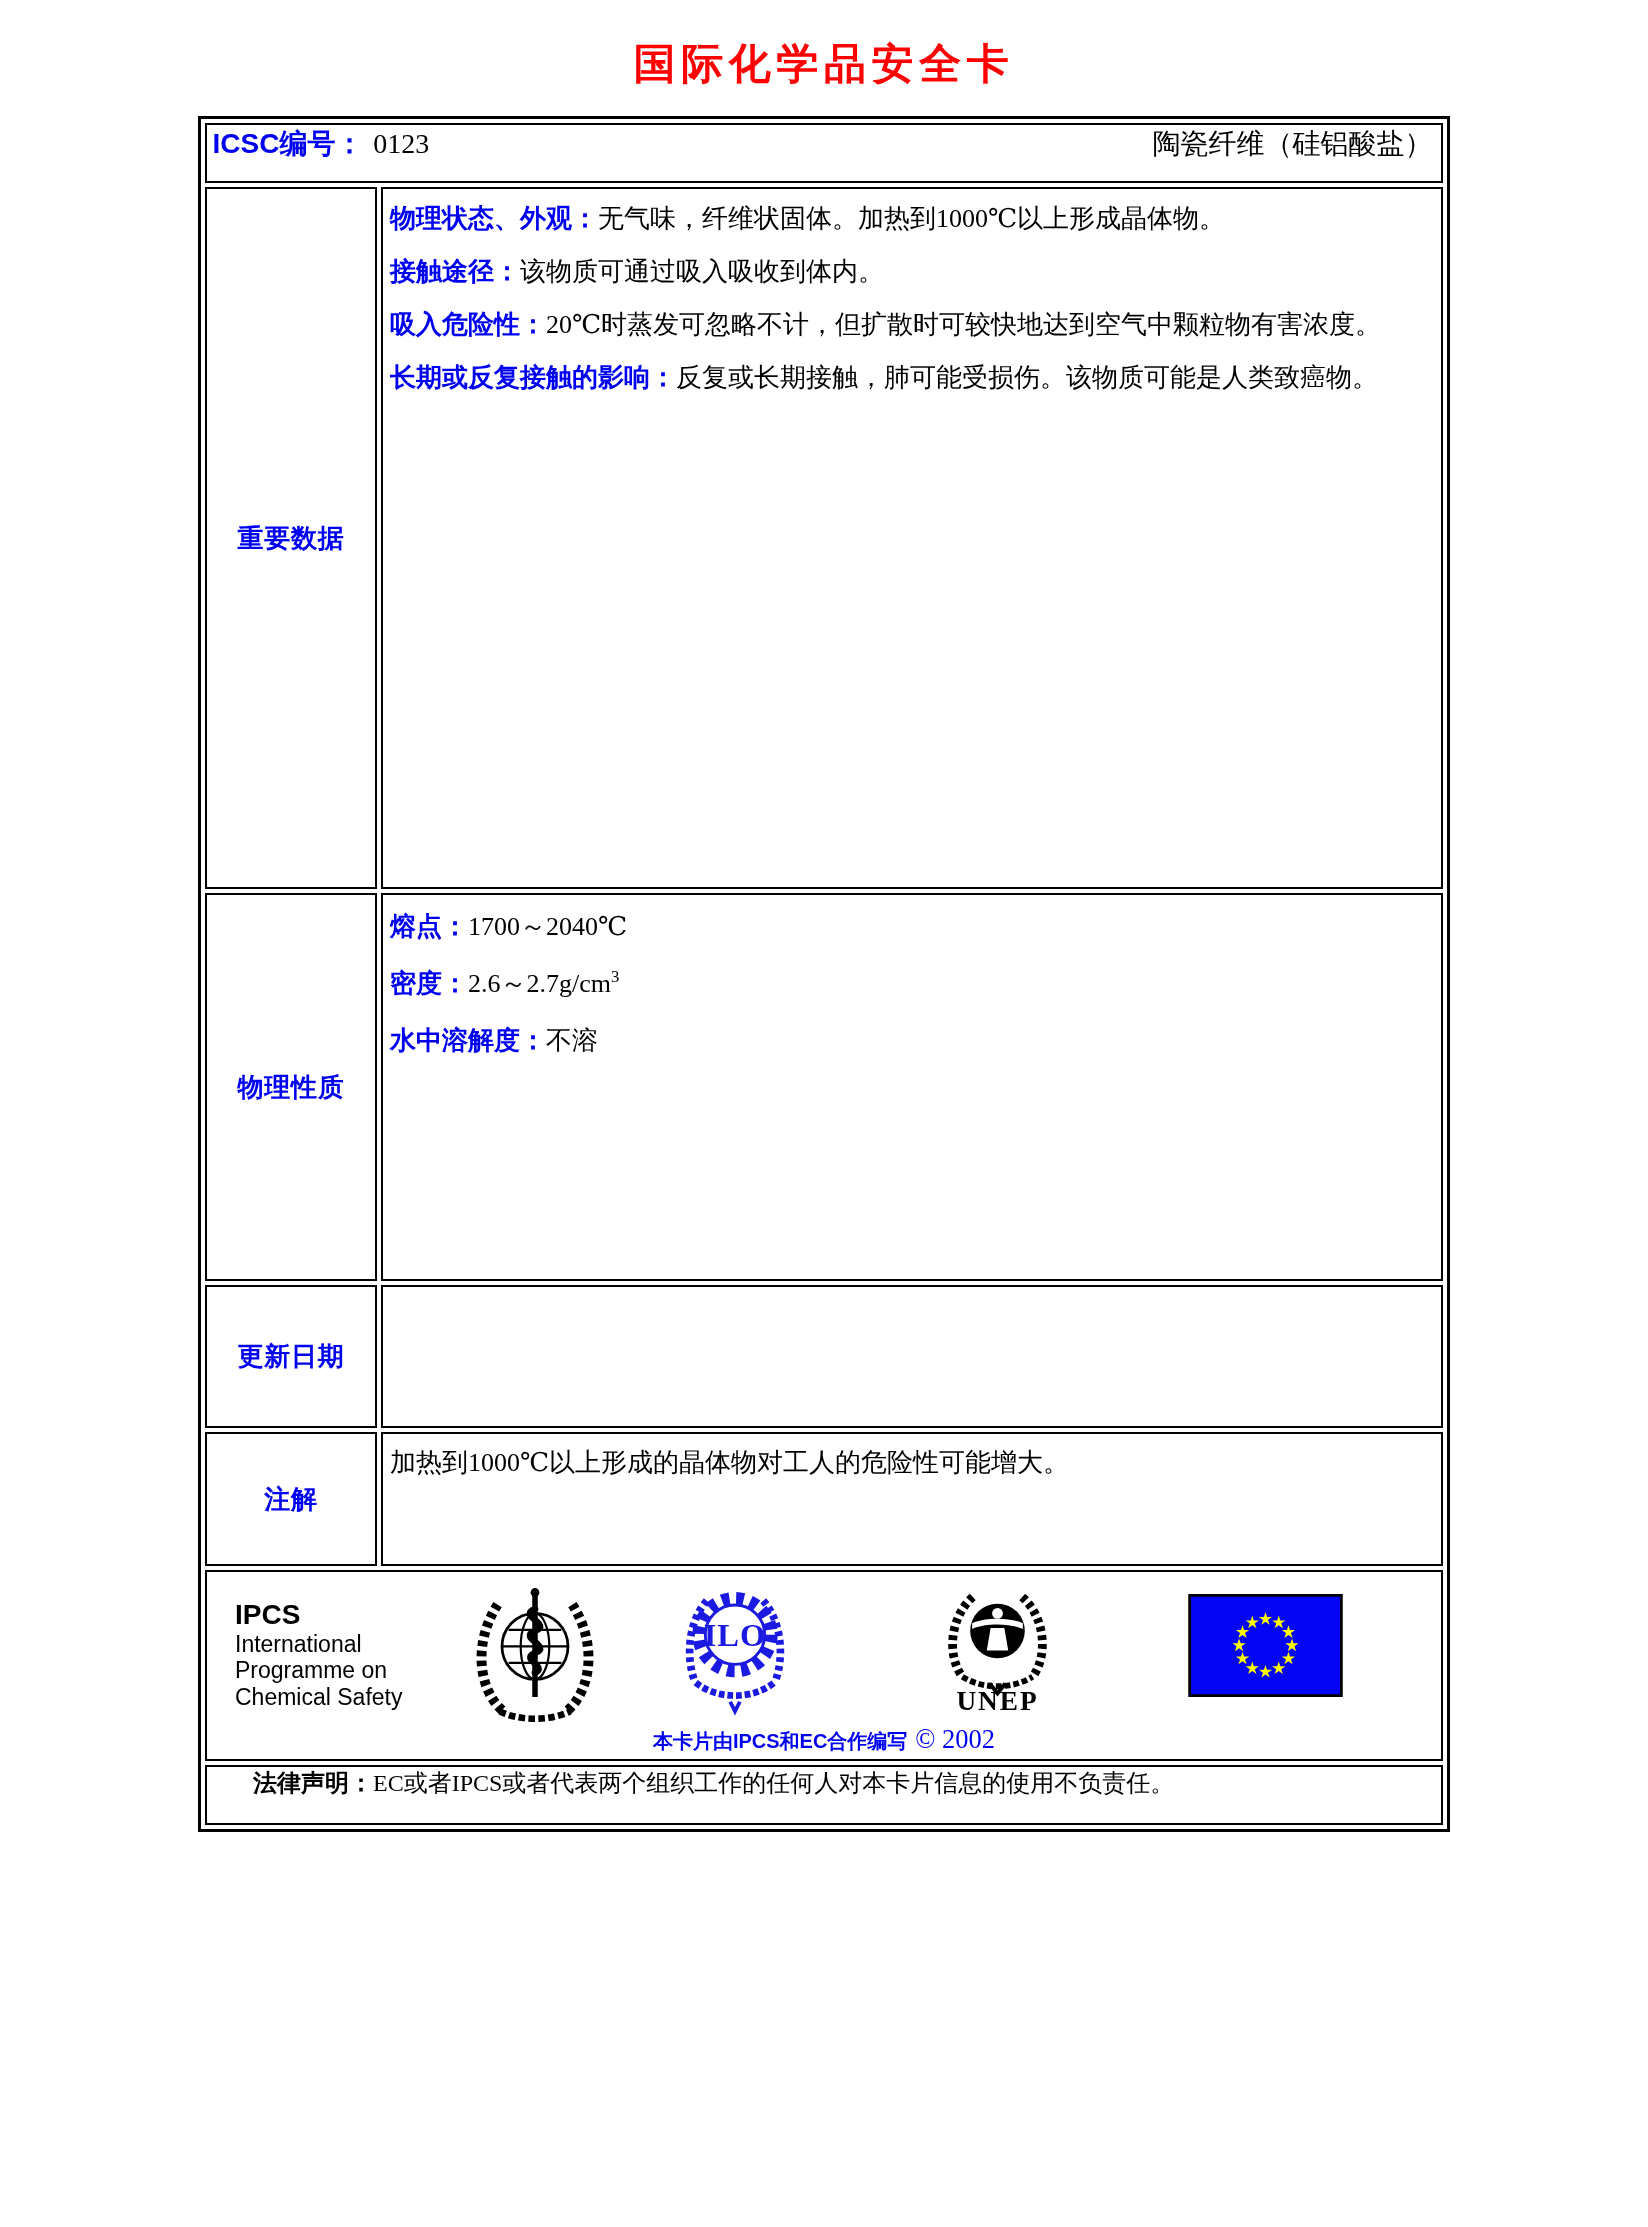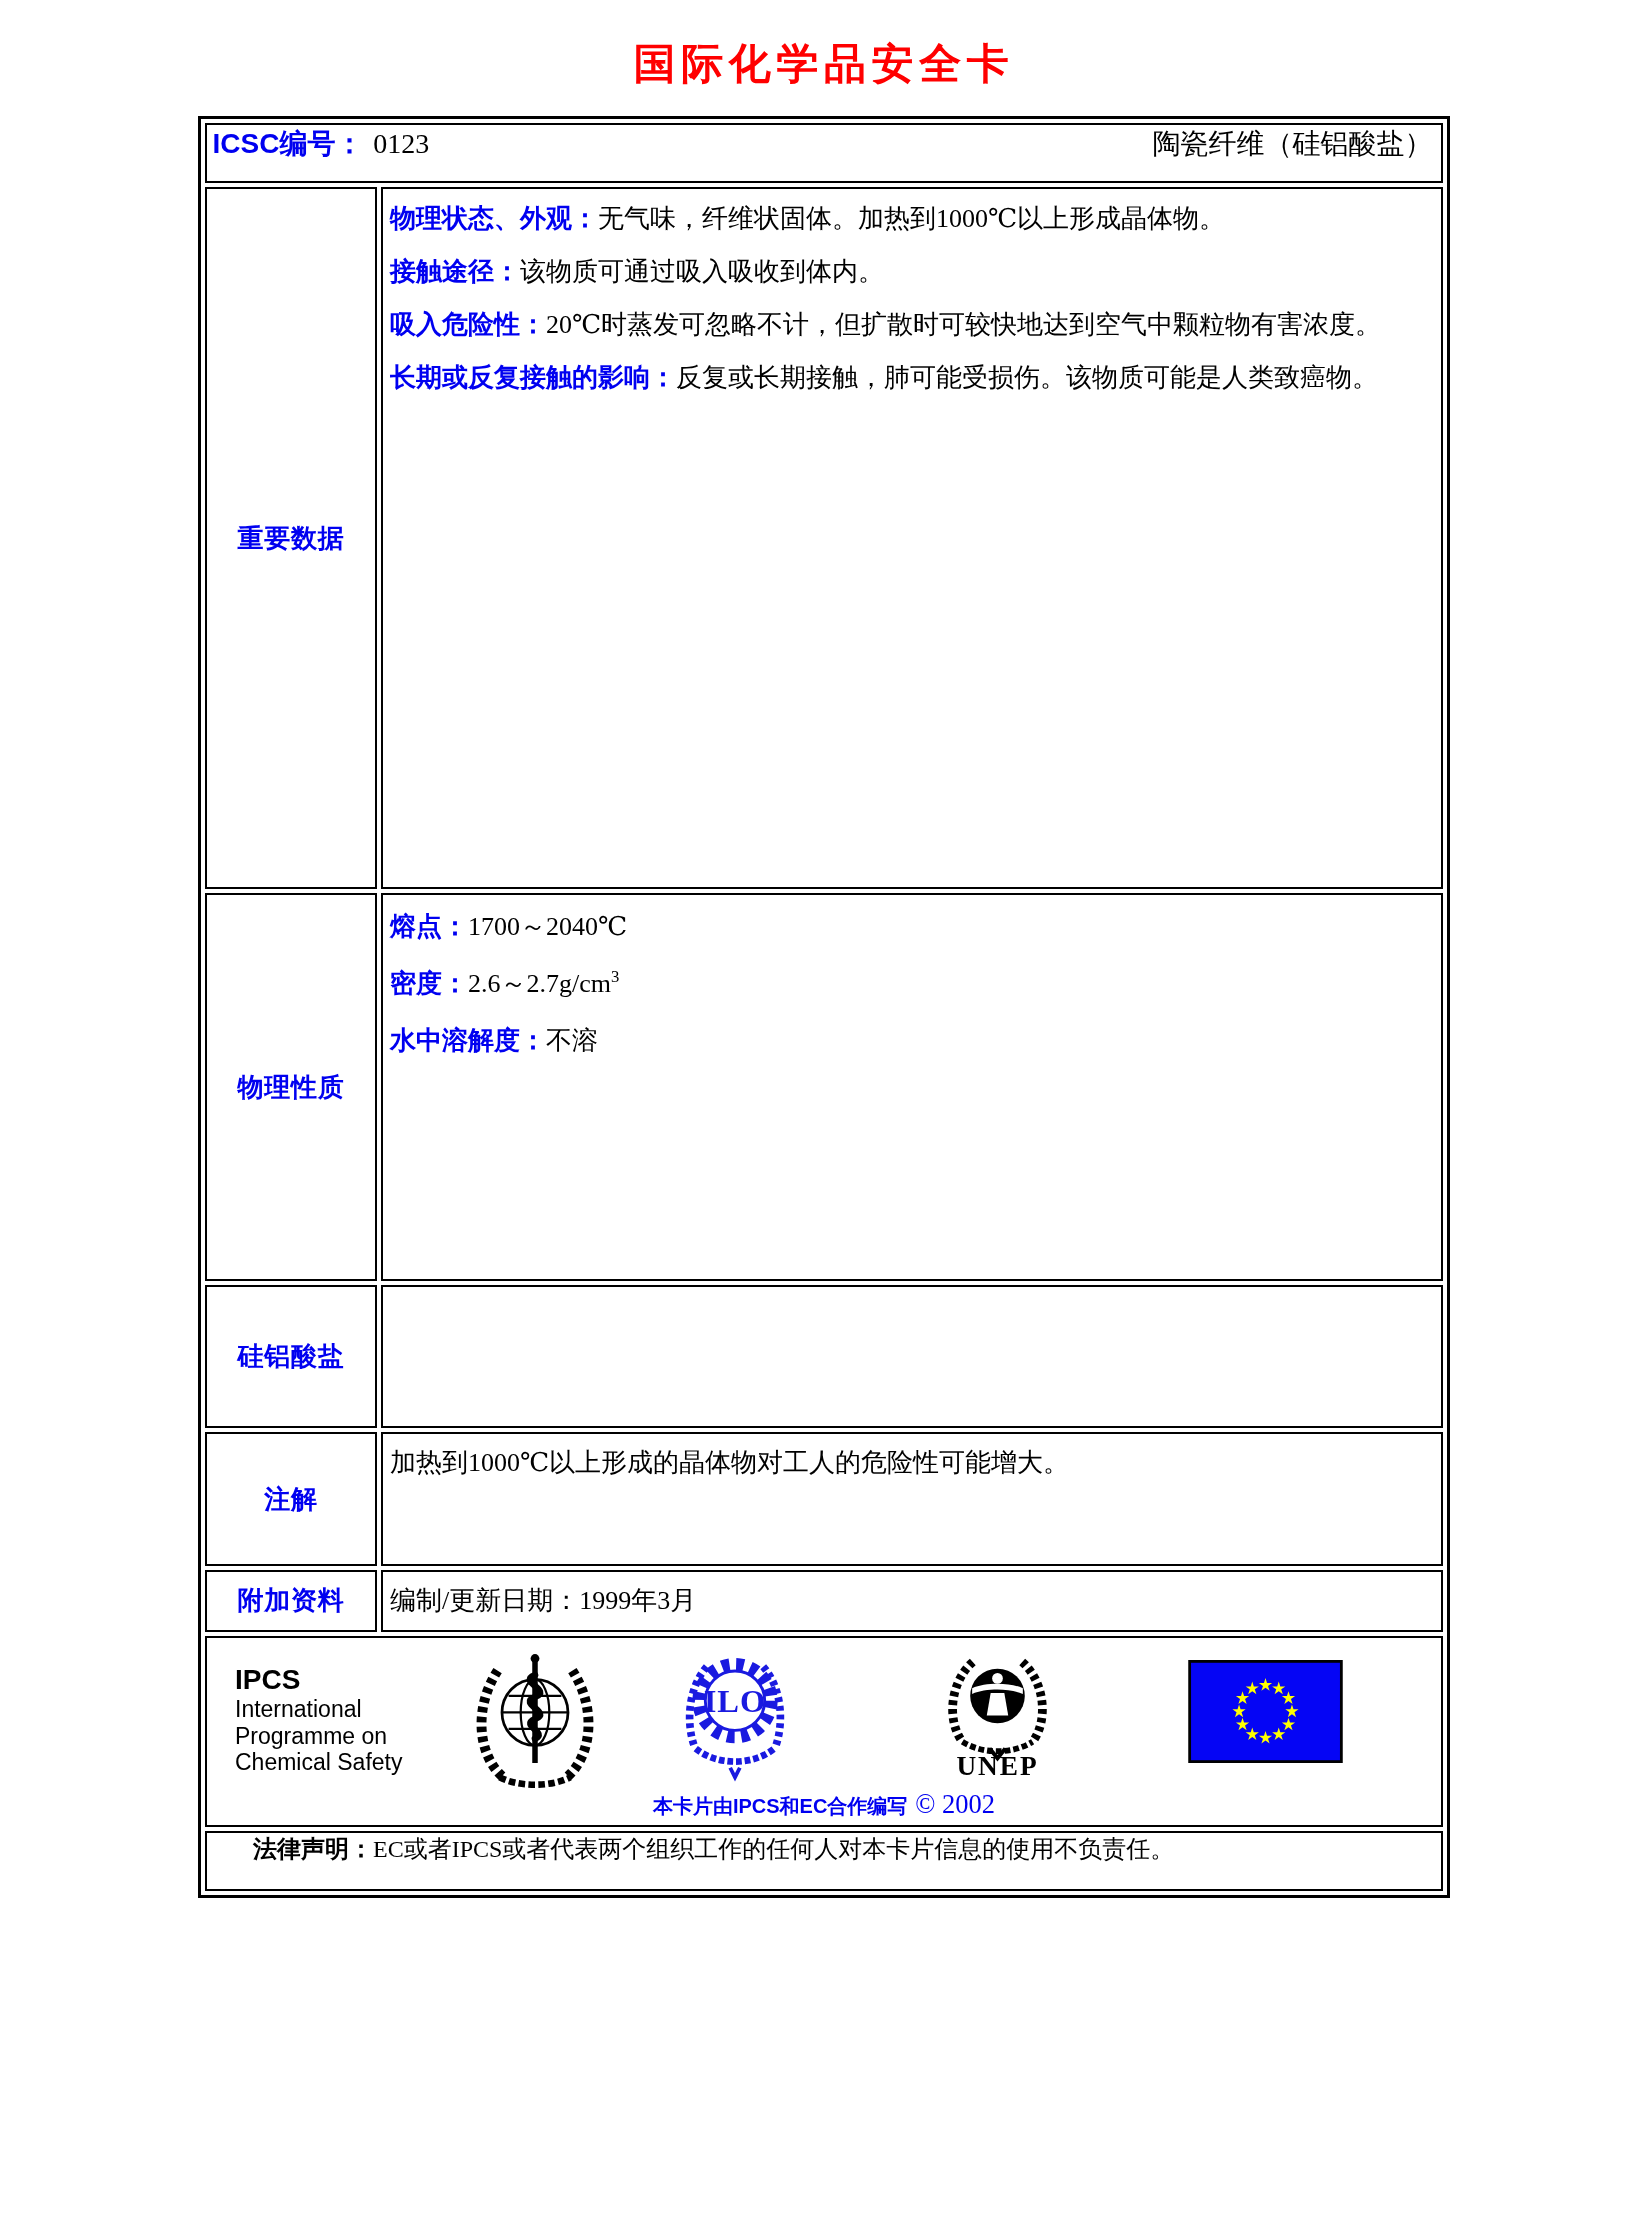--- a/index.html
+++ b/index.html
@@ -136,33 +136,29 @@
     <tr class="r-physical">
       <td class="label-cell">物理性质</td>
       <td class="content-cell">
         <div><span class="term">熔点：</span><span class="desc">1700～2040℃</span></div>
         <div><span class="term">密度：</span><span class="desc">2.6～2.7g/cm</span><sup class="unit-sup">3</sup></div>
         <div><span class="term">水中溶解度：</span><span class="desc">不溶</span></div>
       </td>
     </tr>
 
     <tr class="r-environment">
-      <td class="label-cell">硅铝酸盐</td>
+      <td class="label-cell">更新日期</td>
       <td class="content-cell"></td>
     </tr>
 
     <tr class="r-notes">
       <td class="label-cell">注解</td>
       <td class="content-cell">加热到1000℃以上形成的晶体物对工人的危险性可能增大。</td>
     </tr>
 
-    <tr class="r-additional">
-      <td class="label-cell">附加资料</td>
-      <td class="content-cell">编制/更新日期：1999年3月</td>
-    </tr>
 
     <tr class="r-logos">
       <td colspan="2">
         <div class="logos-wrap">
           <div class="ipcs-block">
             <div class="ipcs-acronym">IPCS</div>
             <div class="ipcs-line">International</div>
             <div class="ipcs-line">Programme on</div>
             <div class="ipcs-line">Chemical Safety</div>
           </div>

